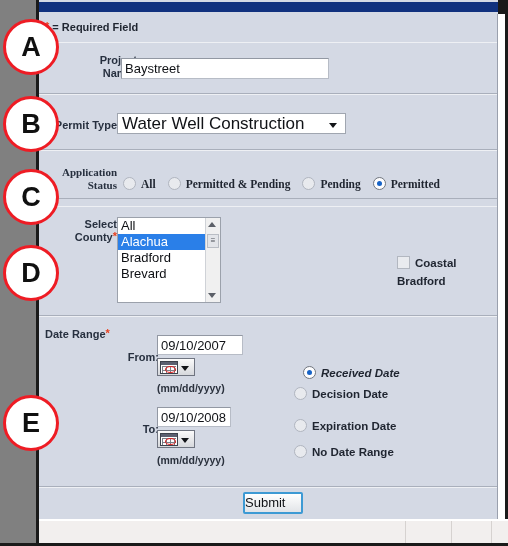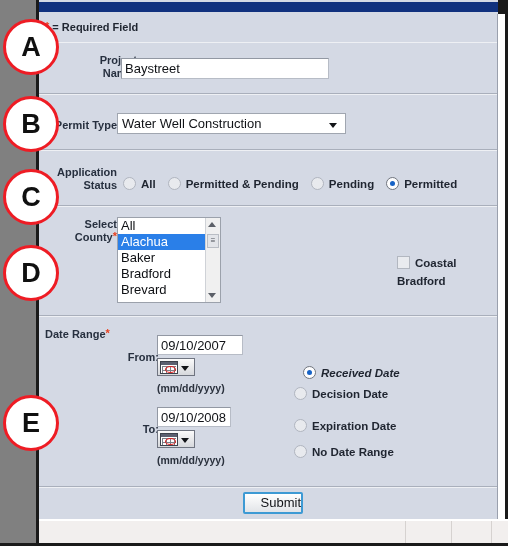--- a/index.html
+++ b/index.html
@@ -95,21 +95,21 @@
   .section {
     position: absolute;
     left: 0;
     width: 458px;
     box-sizing: border-box;
     border-bottom: 1px solid #a9afbb;
   }
   .sec-required { top: 14px;  height: 28px; border-bottom: none; }
   .sec-project  { top: 42px;  height: 52px; }
   .sec-permit   { top: 94px;  height: 56px; }
-  .sec-status   { top: 150px; height: 56px; }
+  .sec-status   { top: 150px; height: 49px; font-family: Liberation Serif, serif; }
   .sec-county   { top: 206px; height: 110px; }
   .sec-date     { top: 316px; height: 171px; }
   .sec-submit   { top: 487px; height: 32px; border-bottom: none; }
 
   .sec-inner-line {
     position: absolute;
     left: 0;
     top: 0;
     width: 458px;
     height: 1px;
@@ -158,21 +158,21 @@
     white-space: nowrap;
     overflow: hidden;
   }
 
   
   .dselect {
     position: absolute;
     box-sizing: border-box;
     background: #ffffff;
     border: 1px solid #a0a6b0;
-    font-size: 13px;
+    font-size: 17px;
     color: #101216;
     line-height: 19px;
     padding-left: 4px;
     white-space: nowrap;
     overflow: hidden;
   }
   .dselect-arrow {
     position: absolute;
     right: 8px;
     top: 9px;
@@ -341,21 +341,21 @@
     top: 5px;
     width: 60px;
     height: 22px;
     box-sizing: border-box;
     background: linear-gradient(#ffffff, #e2e4e8);
     border: 2px solid #3d9ad4;
     border-radius: 2px;
     font-family: "Liberation Sans", sans-serif;
     font-size: 13px;
     color: #101216;
-    text-align: right;
+    text-align: left;
     line-height: 18px;
   }
 
   
   .footer {
     position: absolute;
     left: 0;
     top: 519px;
     width: 469px;
     height: 27px;
@@ -452,21 +452,20 @@
     <div class="section sec-county">
       <div class="sec-inner-line"></div>
       <div class="flabel" style="left:6px; top:12px; width:72px;">
         <span>Select</span><br>
         <span>County</span><span class="req-star">*</span>
       </div>
 
       <div class="listbox" style="left:78px; top:11px; width:104px; height:86px;">
         <div class="lb-opt">All</div>
         <div class="lb-opt sel">Alachua</div>
-        <div class="lb-opt">Baker</div>
         <div class="lb-opt">Bradford</div>
         <div class="lb-opt">Brevard</div>
         <div class="lb-scroll">
           <span class="lb-arrow-up"></span>
           <span class="lb-thumb">≡</span>
           <span class="lb-arrow-dn"></span>
         </div>
       </div>
 
       <div style="position:absolute; left:358px; top:47px;">

